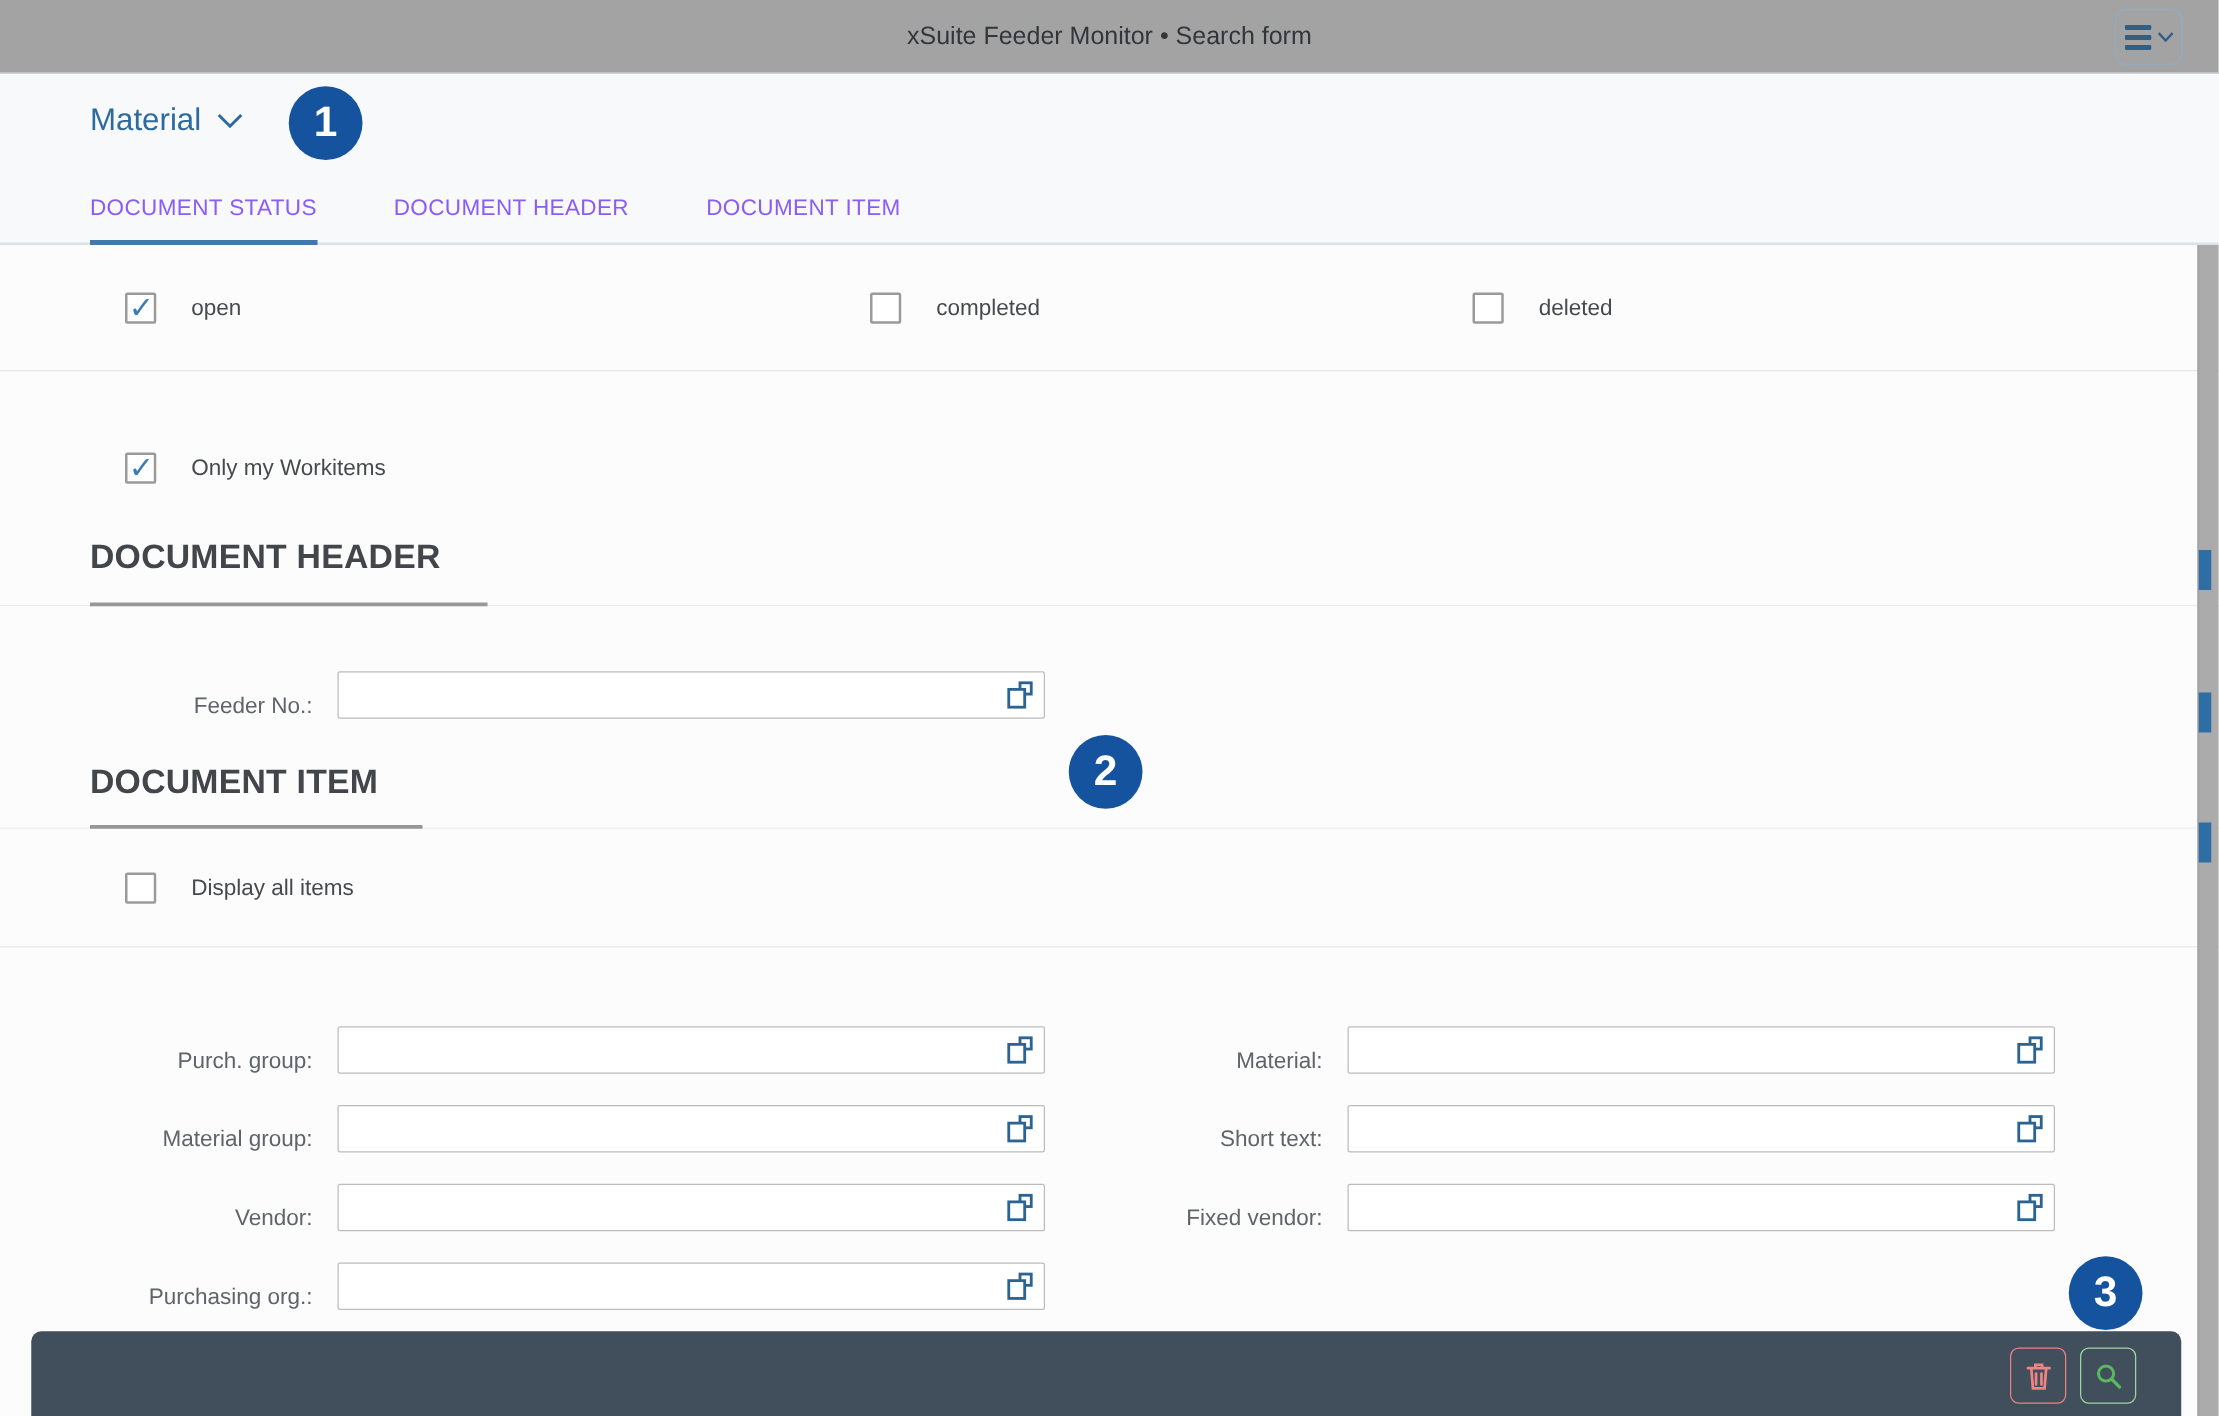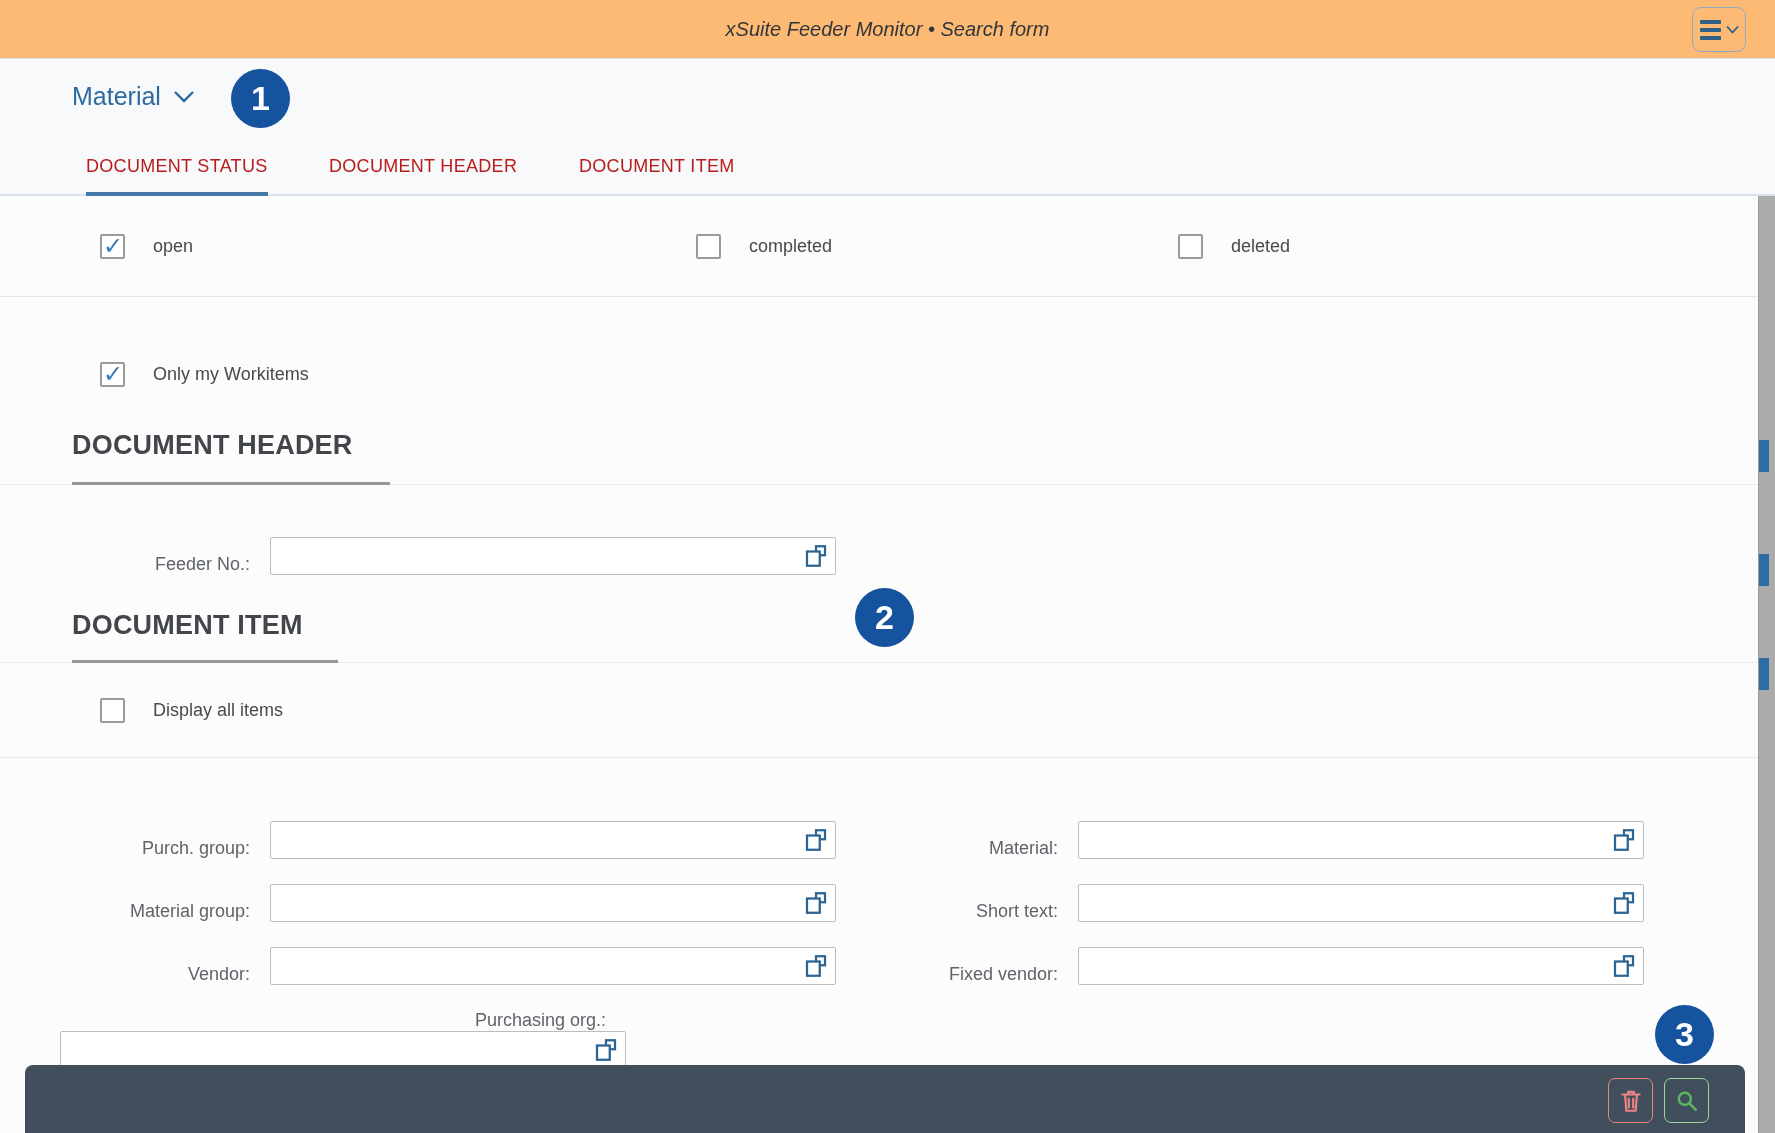--- a/index.html
+++ b/index.html
@@ -2,37 +2,37 @@
 <html><head>
 <meta charset="utf-8">
 <style>
   * { margin:0; padding:0; box-sizing:border-box; }
   html,body { width:1775px; height:1133px; }
   body { font-family:"Liberation Sans","DejaVu Sans",sans-serif; background:#fcfcfc; overflow:hidden; }
   .screen { position:relative; width:1775px; height:1133px; background:#fcfcfc; overflow:hidden; }
 
   
   .topbar { position:absolute; left:0; top:0; width:1775px; height:59px;
-            background:#fdba74; border-bottom:1px solid #d7dee8;font-style:italic; }
+            background:#a3a3a3; border-bottom:1px solid #d7dee8; }
   .app-title { position:absolute; left:0; top:0; width:100%; height:59px; line-height:59px;
                text-align:center; font-size:20px; color:#32363a; }
   .menu-btn { position:absolute; right:29px; top:7px; width:54px; height:45px;
               border:1px solid #94abc3; border-radius:9px; background:transparent;
               display:flex; align-items:center; justify-content:center; gap:5px; cursor:pointer; }
   .hamburger { display:flex; flex-direction:column; gap:4px; }
   .hamburger span { display:block; width:21px; height:4px; background:#2e5f87; border-radius:1px; }
 
   
   .variantbar { position:absolute; left:0; top:60px; width:1775px; height:136px; background:#f7f9fb; }
   .variant { position:absolute; left:72px; top:22px; display:flex; align-items:center; gap:12px;
              color:#2c6aa0; font-size:25px; cursor:pointer; }
   .tabs { position:absolute; left:0; top:78px; width:1775px; height:58px;
           border-bottom:2px solid #d8e3ee; }
-  .tab { position:absolute; top:0; height:56px; line-height:56px; font-size:18px; color:#b91c1c;
-         letter-spacing:.3px; cursor:pointer; white-space:nowrap;margin-left:14px; }
+  .tab { position:absolute; top:0; height:56px; line-height:56px; font-size:18px; color:#8b5cf6;
+         letter-spacing:.3px; cursor:pointer; white-space:nowrap; }
   .tab.active { border-bottom:4px solid #4479a7; height:58px; }
   .tab-1 { left:72px; }
   .tab-2 { left:315px; }
   .tab-3 { left:565px; }
 
   
   .badge { position:absolute; width:59px; height:59px; border-radius:50%; background:#15539e;
            color:#ffffff; font-size:34px; font-weight:600; display:flex; align-items:center;
            justify-content:center; z-index:30; }
   .badge-1 { left:231px; top:69px; }
@@ -76,21 +76,21 @@
   .ibox { width:566px; height:38px; border:1px solid #bcbcbc; border-radius:2px; background:#ffffff;
           font-size:17px; color:#32363a; padding:0 40px 0 10px; outline:none;
           font-family:"Liberation Sans","DejaVu Sans",sans-serif; }
   .vh-icon { position:absolute; right:8px; top:7px; width:24px; height:24px; cursor:pointer; }
 
   .f-feeder    { left:60px;  top:537px; }
   .f-created   { left:880px; top:537px; }
   .f-purchgrp  { left:60px;  top:821px; }
   .f-matgrp    { left:60px;  top:884px; }
   .f-vendor    { left:60px;  top:947px; }
-  .f-purchorg  { left:60px;  top:1010px;flex-direction:column; }
+  .f-purchorg  { left:60px;  top:1010px; }
   .f-material  { left:880px; top:821px; }
   .f-shorttext { left:880px; top:884px; }
   .f-fixedvend { left:880px; top:947px; }
 
   
   .footerbar { position:absolute; left:25px; top:1065px; width:1720px; height:75px;
                background:#414e5c; border-radius:8px; z-index:20; }
   .fbtn { position:absolute; top:13px; width:45px; height:45px; border-radius:7px;
           background:transparent; display:flex; align-items:center; justify-content:center;
           cursor:pointer; }

